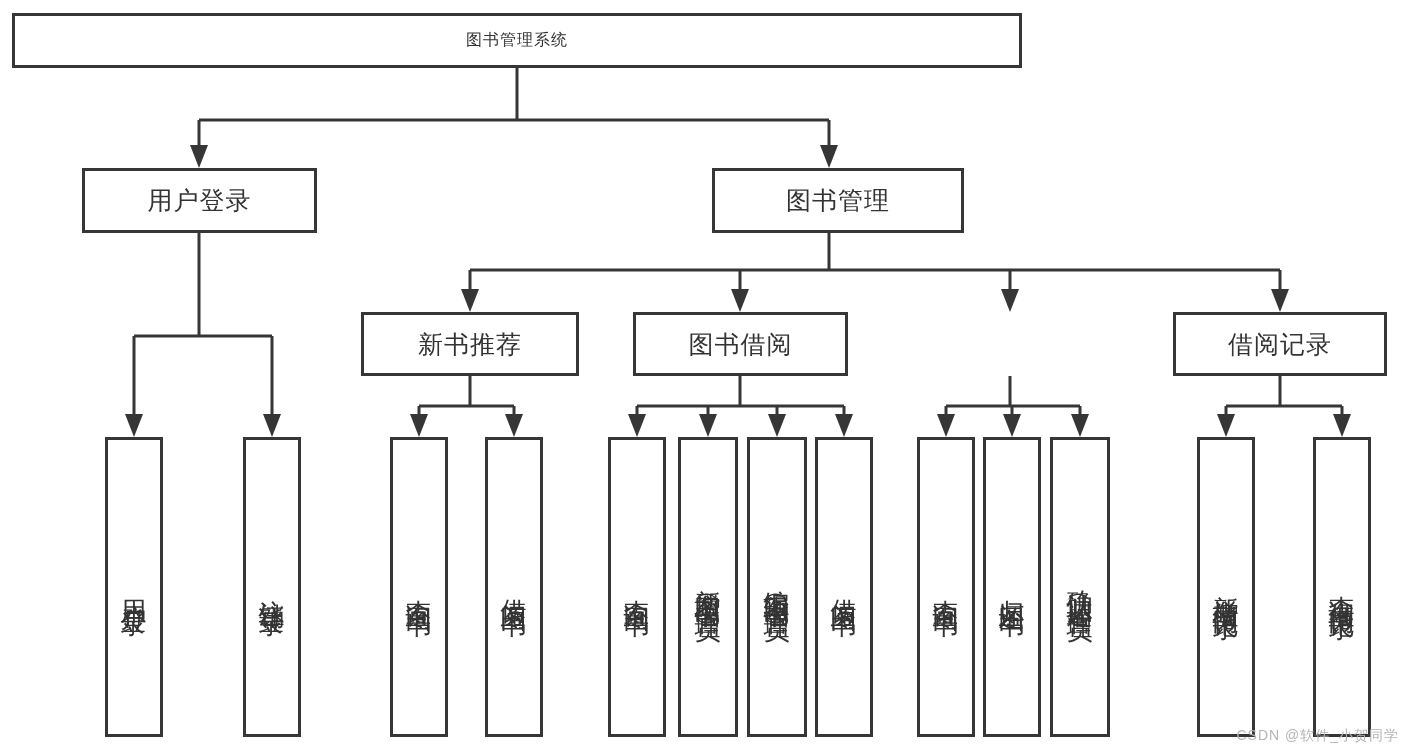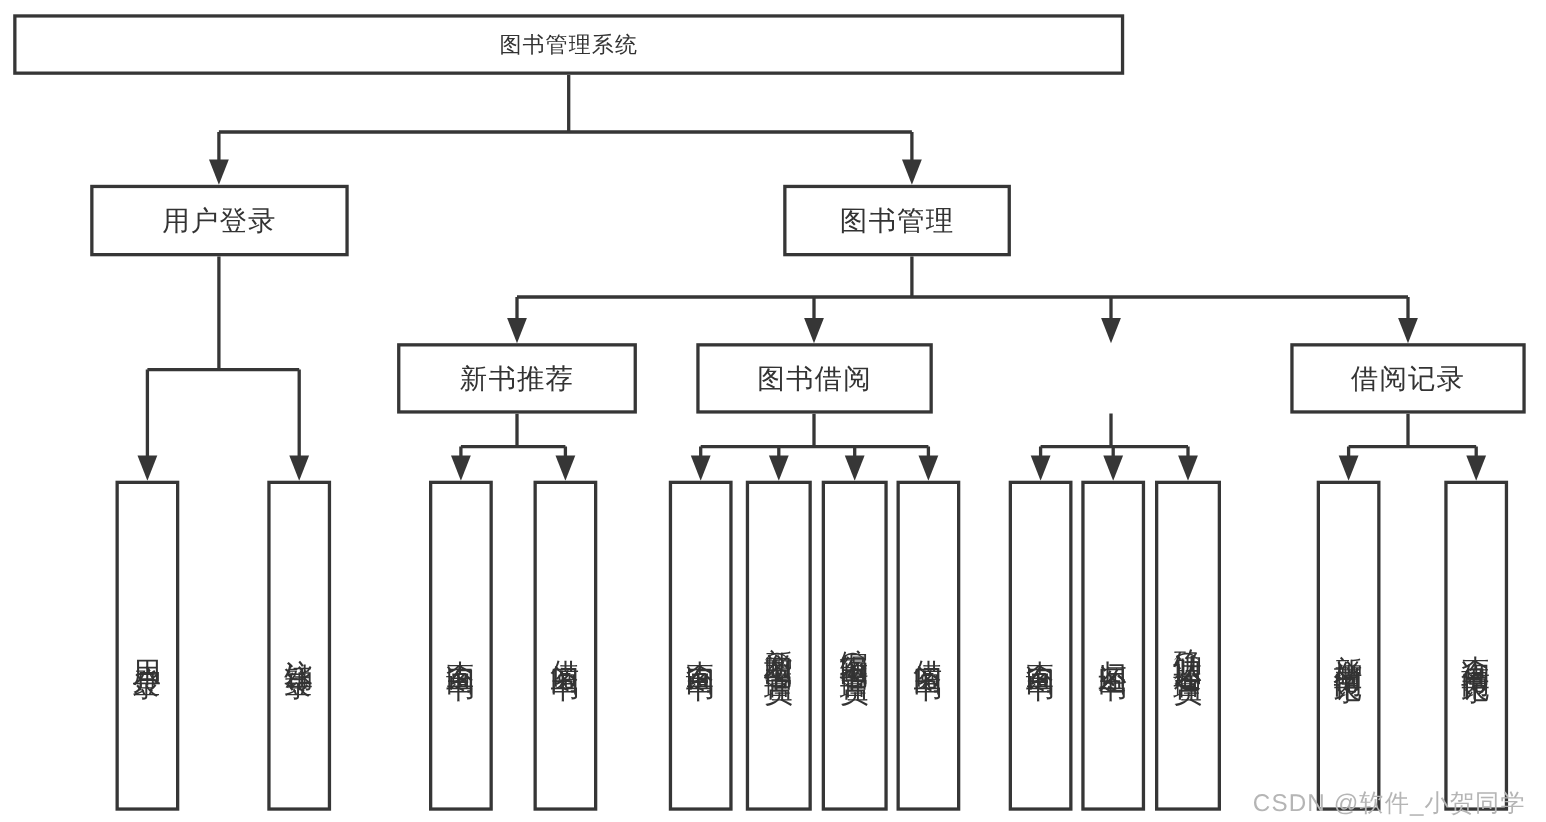--- a/index.html
+++ b/index.html
@@ -23,32 +23,32 @@
   .node{
     position:absolute;
     box-sizing:border-box;
     background:var(--box_bg);
     border:3px solid var(--line);
     color:var(--text);
     display:flex;align-items:center;justify-content:center;
     text-align:center;
   }
   .h-node{font-size:25px;letter-spacing:1px;}
-  .root-node{font-size:20px;}
+  .root-node{font-size:16px;}
   .v-node{
     writing-mode:vertical-rl;
     text-orientation:mixed;
     font-size:26px;
     letter-spacing:4px;
     line-height:1;
   }
   .watermark{
     position:absolute;
-    right:18px;bottom:2px;
-    font-size:22px;
+    right:6px;bottom:2px;
+    font-size:14px;
     color:var(--watermark);
     letter-spacing:1px;
     white-space:nowrap;
   }
 </style>
 </head>
 <body>
 
 <div id="canvas">
 
@@ -84,21 +84,21 @@
     <path class="ar" d="M1071 414 H1089 L1080 437 Z"></path>
 
     <path class="cl" d="M1280 376 V406 M1226 406 H1342 M1226 406 V416 M1342 406 V416"></path>
     <path class="ar" d="M1217 414 H1235 L1226 437 Z"></path>
     <path class="ar" d="M1333 414 H1351 L1342 437 Z"></path>
   </svg>
 
   <div class="node h-node root-node" style="left:12px;top:13px;width:1010px;height:55px;">图书管理系统</div>
 
   <div class="node h-node" style="left:82px;top:168px;width:235px;height:65px;">用户登录</div>
-  <div class="node h-node" style="left:712px;top:168px;width:207px;height:65px;">图书管理</div>
+  <div class="node h-node" style="left:712px;top:168px;width:252px;height:65px;">图书管理</div>
 
   <div class="node h-node" style="left:633px;top:312px;width:215px;height:64px;">图书借阅</div>
   <div class="node h-node" style="left:361px;top:312px;width:218px;height:64px;">新书推荐</div>
   <div class="node h-node" style="left:1173px;top:312px;width:214px;height:64px;">借阅记录</div>
 
   <div class="node v-node" style="left:105px;top:437px;width:58px;height:300px;">用户登录</div>
   <div class="node v-node" style="left:243px;top:437px;width:58px;height:300px;">注销登录</div>
 
   <div class="node v-node" style="left:390px;top:437px;width:58px;height:300px;">查询图书</div>
   <div class="node v-node" style="left:485px;top:437px;width:58px;height:300px;">借阅图书</div>

